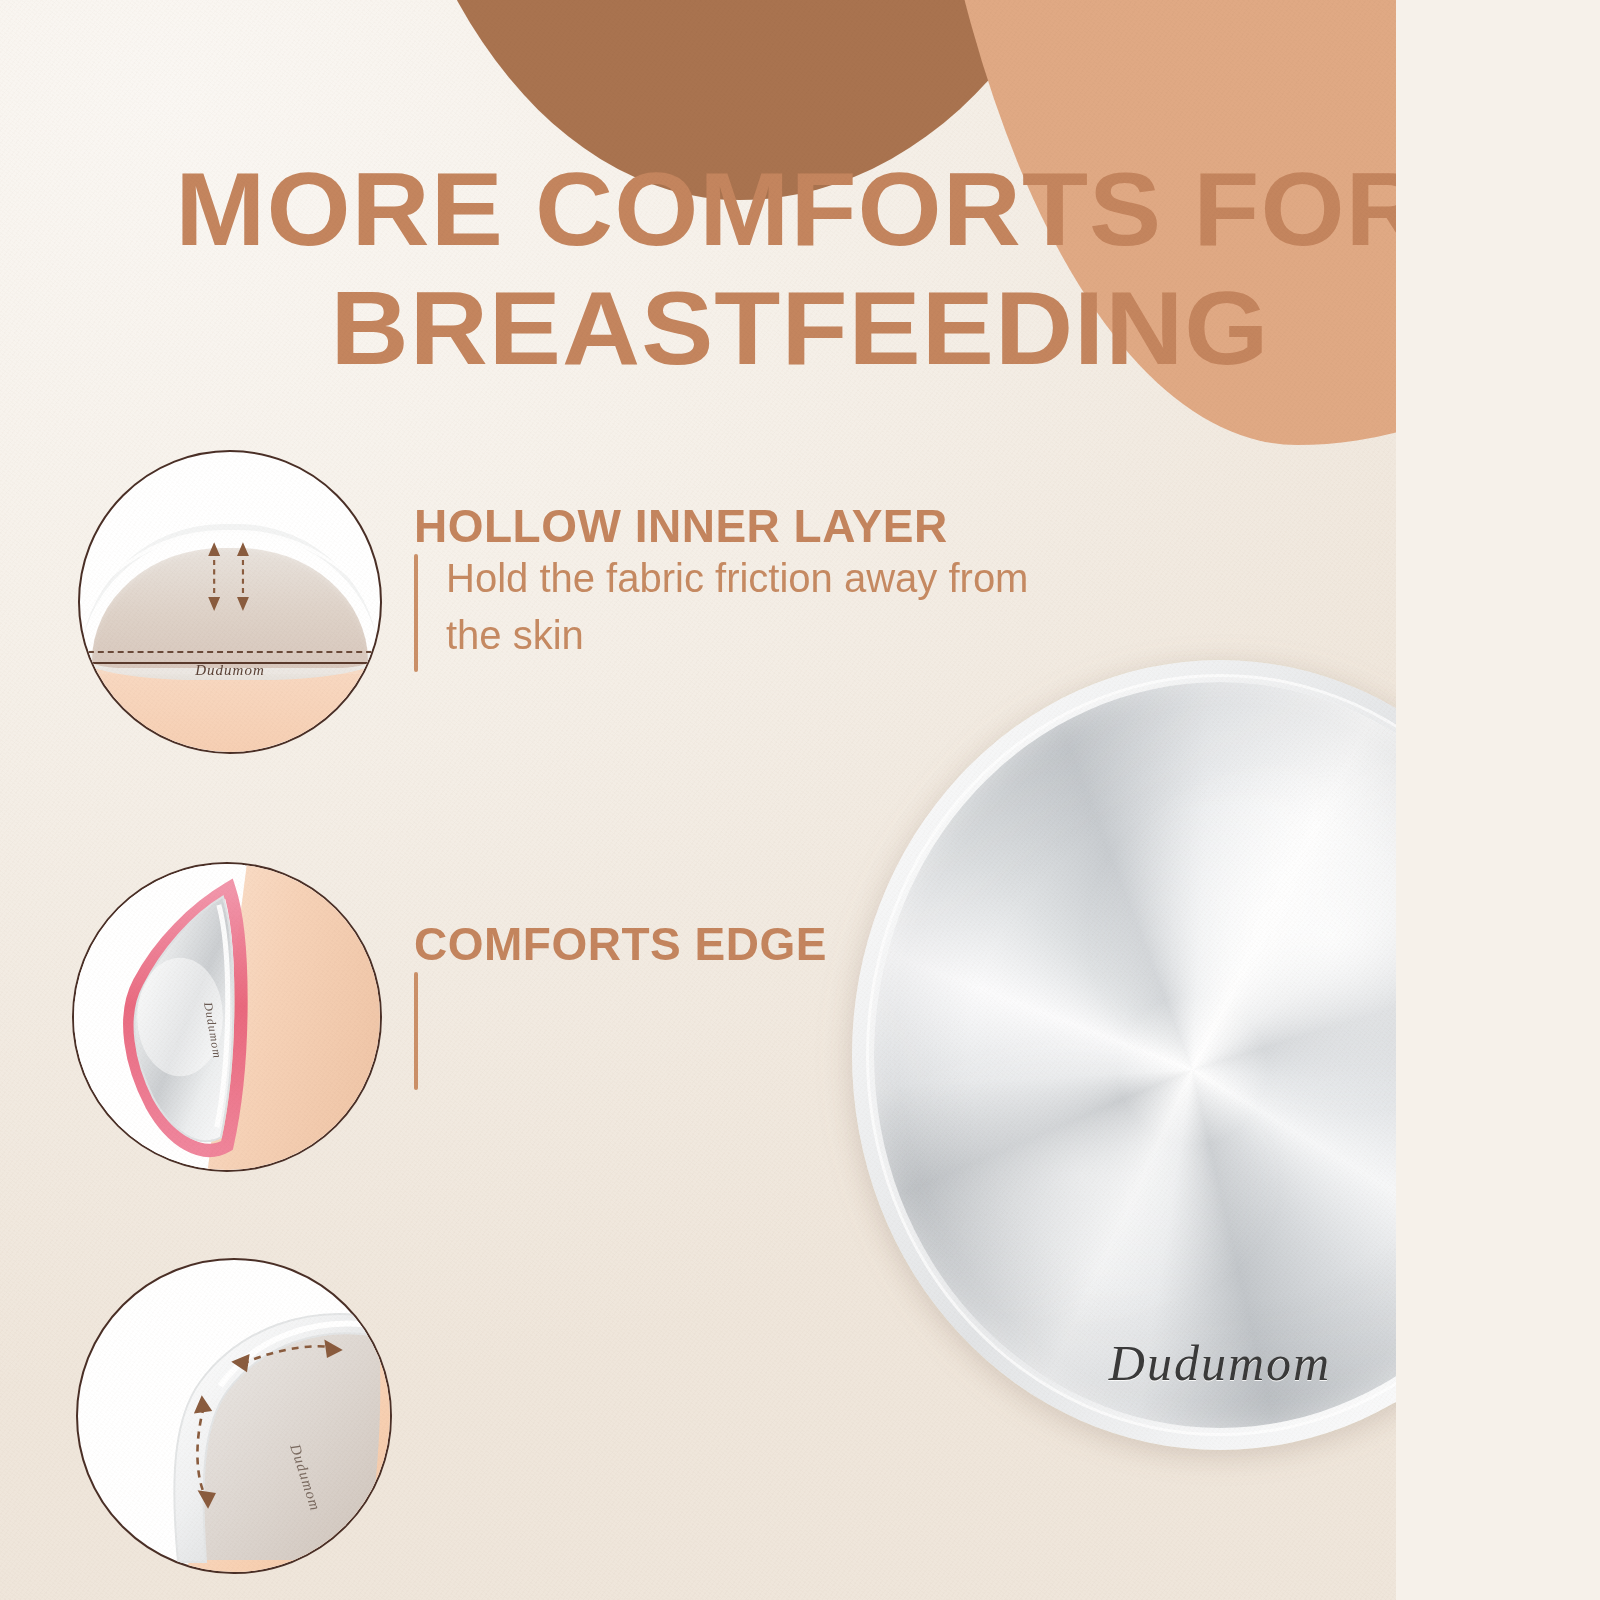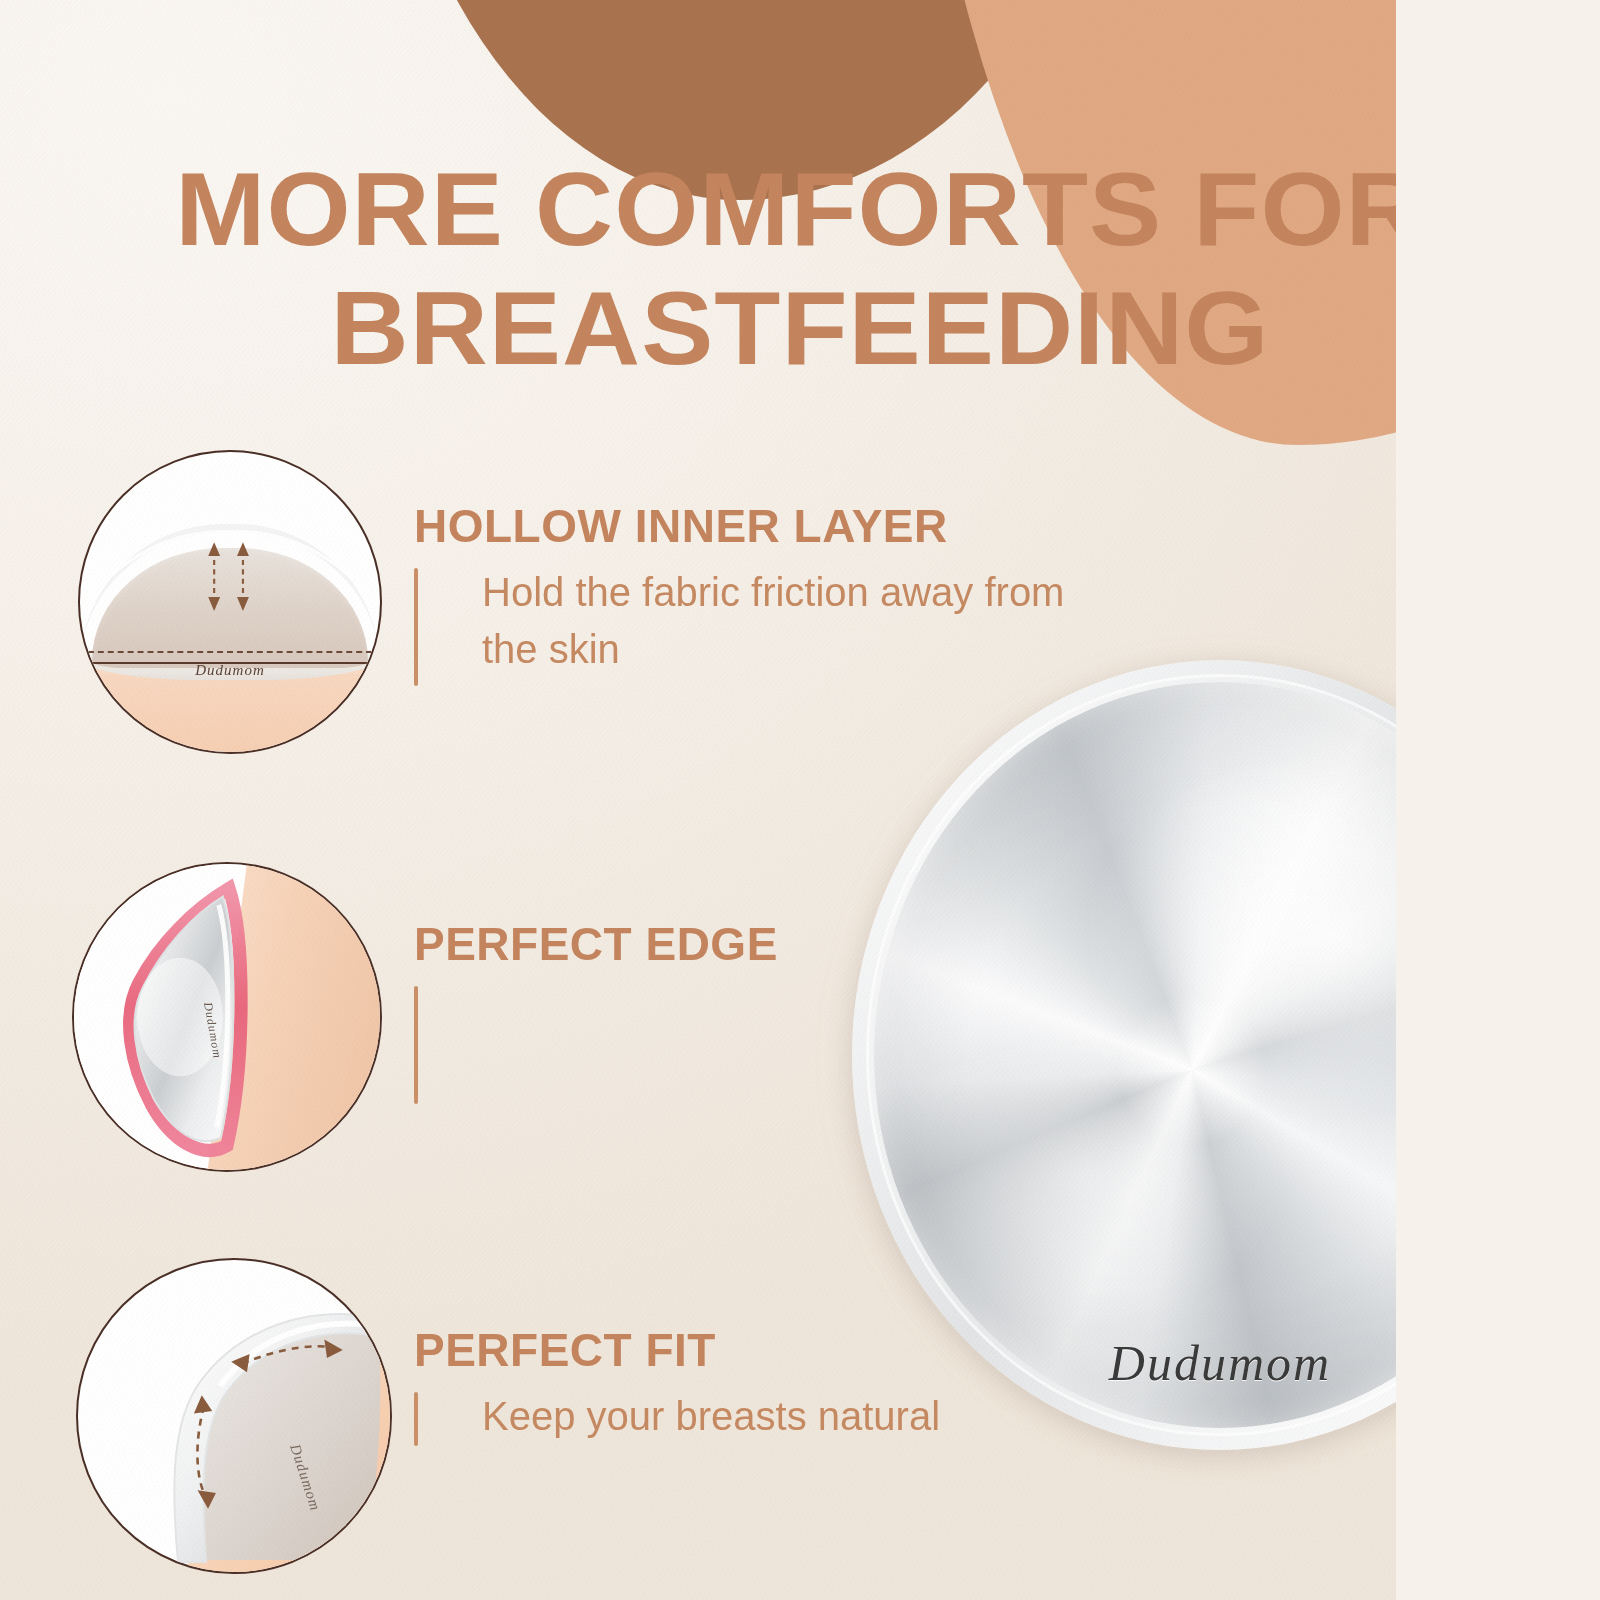--- a/index.html
+++ b/index.html
@@ -117,21 +117,21 @@
     background:linear-gradient(130deg,#fce3d0 0%,#f7d0b2 60%,#f0c2a0 100%);
     clip-path:polygon(42% 0%, 100% 0%, 100% 100%, 0% 100%);
   }
 
   
   .feature{position:absolute;}
   .f-head{
     color:#c4855e;font-weight:bold;letter-spacing:.5px;
     font-size:46px;line-height:1.05;white-space:nowrap;
   }
-  .f-body-wrap{display:flex;align-items:flex-start;margin-top:14px;gap:36px;}
+  .f-body-wrap{display:flex;align-items:flex-start;margin-top:0;}
   .f-bar{
     width:4px;background:#cb9068;border-radius:2px;flex:none;margin-right:28px;
   }
   .f-body{
     color:#c68a62;font-size:40px;line-height:1.42;font-weight:normal;
   }
   #feature-1{left:414px;top:502px;}
   #feature-1 .f-bar{height:118px;margin-top:4px;}
   #feature-2{left:414px;top:920px;}
   #feature-2 .f-bar{height:118px;margin-top:4px;}
@@ -298,33 +298,26 @@
 
   <div class="feature" id="feature-1">
     <div class="f-head">HOLLOW INNER LAYER</div>
     <div class="f-body-wrap">
       <div class="f-bar"></div>
       <div class="f-body" style="max-width:600px;">Hold the fabric friction away from the skin</div>
     </div>
   </div>
 
   <div class="feature" id="feature-2">
-    <div class="f-head">PERFECT EDGE</div>
+    <div class="f-head">COMFORTS EDGE</div>
     <div class="f-body-wrap">
       <div class="f-bar"></div>
     </div>
   </div>
 
-  <div class="feature" id="feature-3">
-    <div class="f-head">PERFECT FIT</div>
-    <div class="f-body-wrap">
-      <div class="f-bar"></div>
-      <div class="f-body" style="max-width:620px;white-space:nowrap;">Keep your breasts natural</div>
-    </div>
-  </div>
 
   <div id="product">
     <div id="disc-shadow"></div>
     <div id="disc-rim">
       <div id="disc-face">
         <div id="disc-sheen"></div>
       </div>
       <div id="disc-innerring"></div>
       <div id="disc-brand">Dudumom</div>
     </div>

